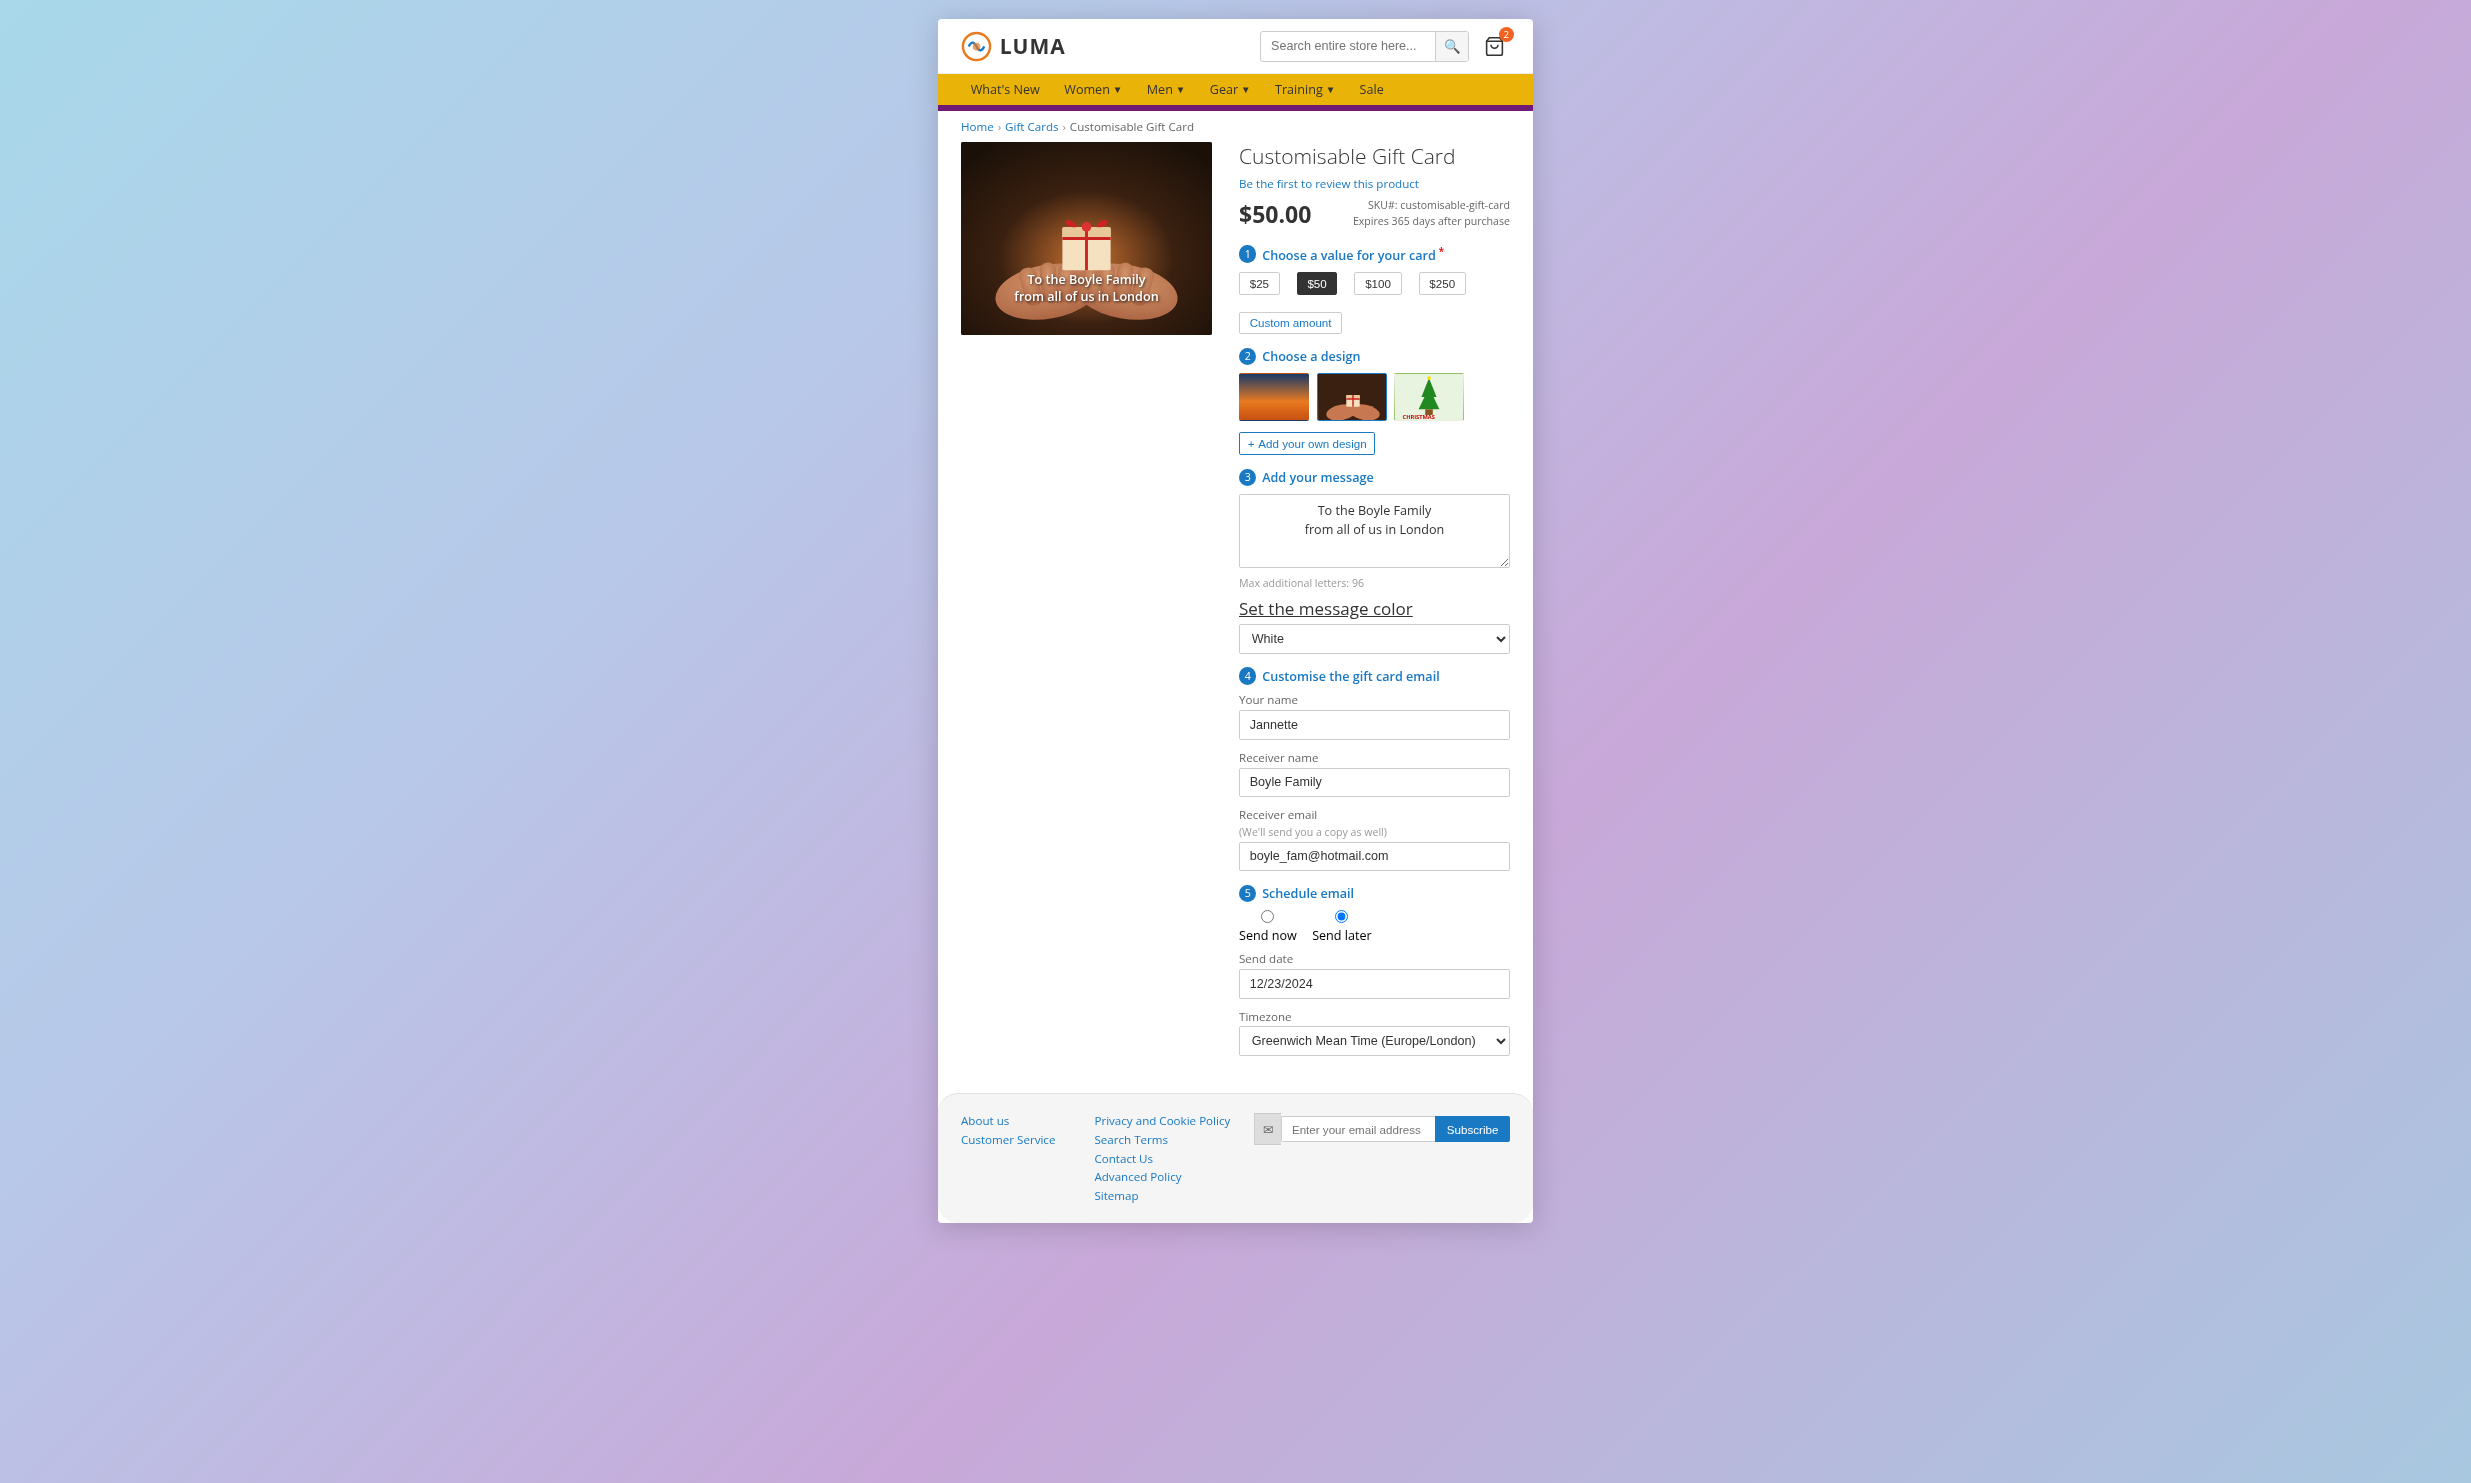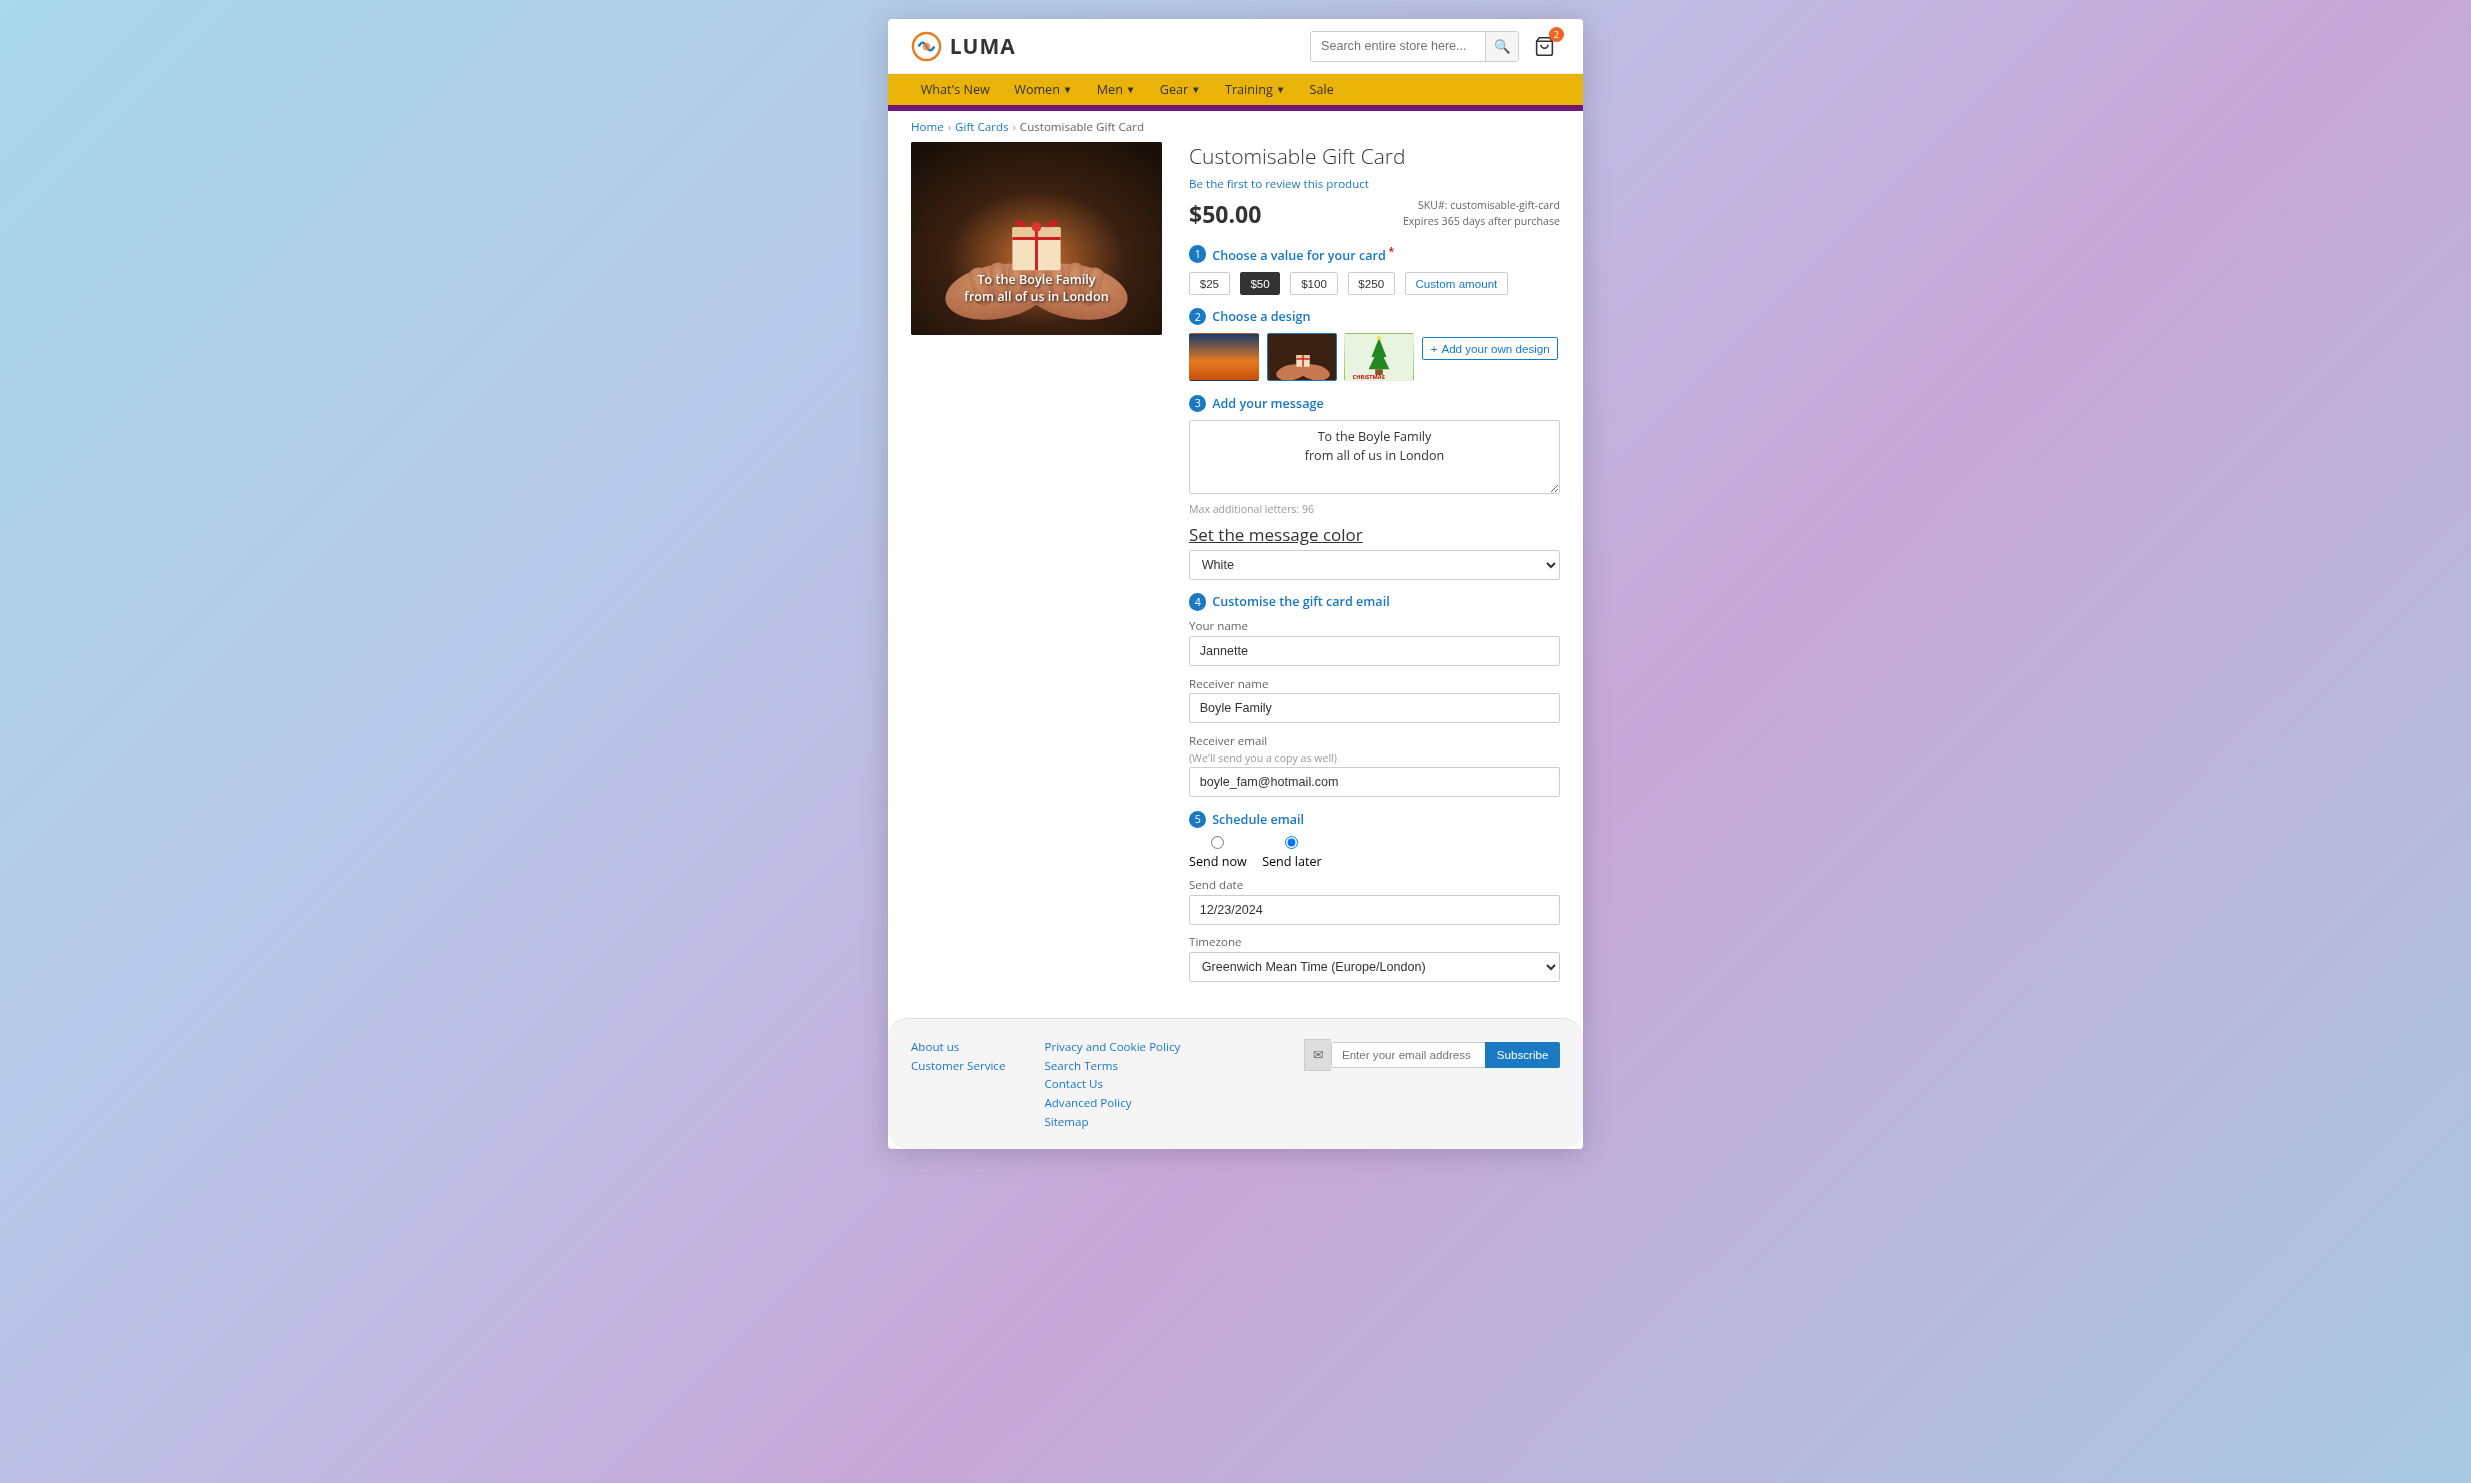--- a/index.html
+++ b/index.html
@@ -8,21 +8,21 @@
       font-size: 13.5px;
       background: linear-gradient(135deg, #a8d8ea 0%, #b8c8e8 30%, #c8a8d8 60%, #a8c8e0 100%);
       min-height: 100vh;
       display: flex;
       align-items: flex-start;
       justify-content: center;
       padding: 19.3px;
     }
     .store-container {
       background: #fff;
-      width: 695px;
+      width: 595px;
       min-height: 869px;
       box-shadow: 0 3.9px 29px rgba(0,0,0,0.18);
       border-radius: 3.9px;
       overflow: hidden;
     }
     
     .header {
       display: flex;
       align-items: center;
       justify-content: space-between;
@@ -212,21 +212,21 @@
       flex-shrink: 0;
     }
     .step-label {
       font-size: 12.6px;
       color: #1979c3;
       font-weight: 600;
     }
     
     .amount-options {
       display: flex;
-      gap: 10px;
+      gap: 17px;
       flex-wrap: wrap;
     }
     .amount-btn {
       padding: 3.9px 9.7px;
       border: 1px solid #ccc;
       border-radius: 1.9px;
       background: #fff;
       cursor: pointer;
       font-size: 11.6px;
       color: #333;

